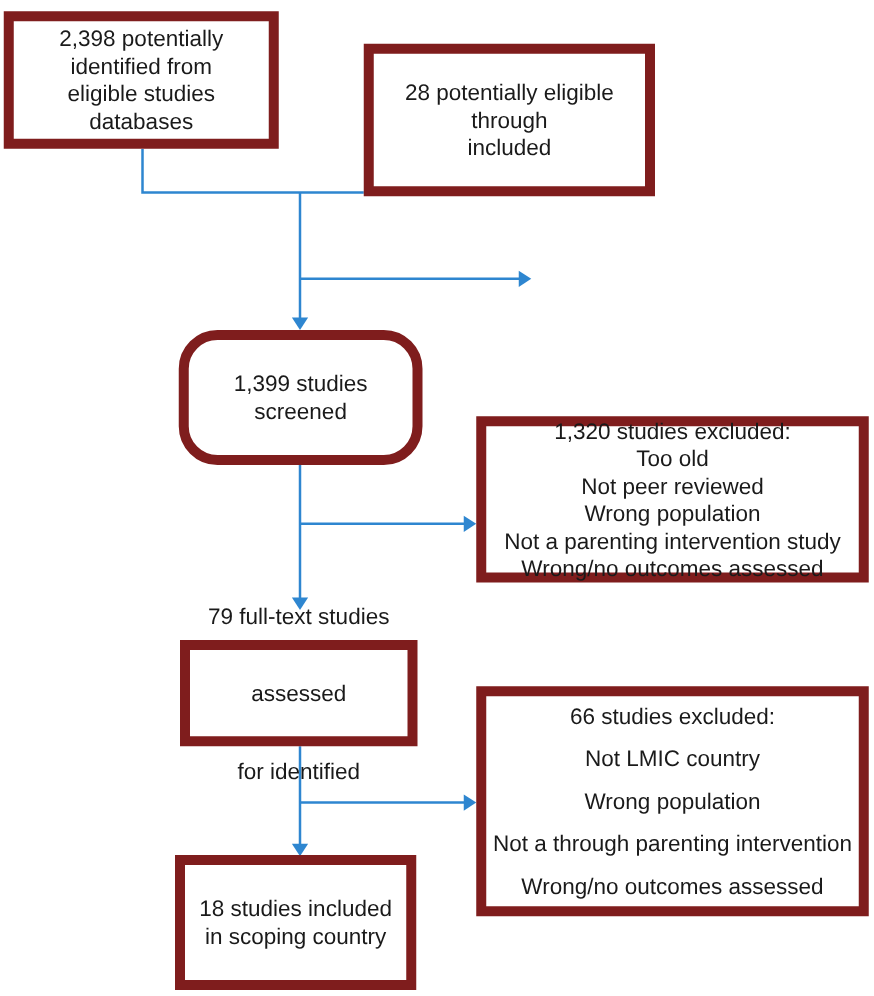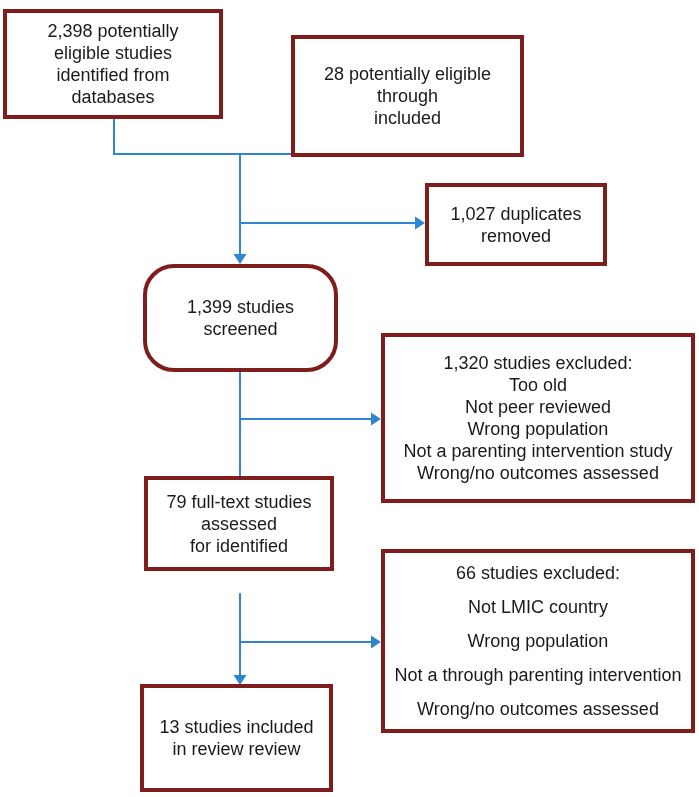--- a/index.html
+++ b/index.html
@@ -14,39 +14,39 @@
   }
   .connectors {
     position: absolute;
     left: 0; top: 0;
     width: 699px; height: 797px;
     pointer-events: none;
   }
   .flowbox {
     position: absolute;
     box-sizing: border-box;
-    border: 4px solid #7f1d1d;
+    border: 8px solid #7f1d1d;
     background: #ffffff;
     display: flex;
     flex-direction: column;
     align-items: center;
     justify-content: center;
     text-align: right;
     font-size: 18px;
     line-height: 22px;
     padding: 2px 4px;
   }
   .flowbox .line { white-space: nowrap; }
   
   #box-databases      { left:   3px; top:   9px; width: 220px; height: 110px; }
   #box-other-sources  { left: 291px; top:   3px; width: 233px; height: 122px; margin-top: 32px; }
   #box-duplicates     { left: 425px; top: 183px; width: 182px; height:  83px; }
   #box-screened       { left: 143px; top: 264px; width: 195px; height: 108px; border-radius: 31px; }
-  #box-excluded-1     { left: 381px; top: 333px; width: 314px; height: 170px; }
-  #box-fulltext       { left: 144px; top: 476px; width: 190px; height: 95px; }
+  #box-excluded-1     { left: 381px; top: 333px; width: 314px; height: 133px; }
+  #box-fulltext       { left: 144px; top: 512px; width: 190px; height: 85px; gap: 40px; }
   #box-excluded-2     { left: 381px; top: 549px; width: 314px; height: 184px; gap: 12px; }
   #box-included       { left: 140px; top: 684px; width: 193px; height: 108px; }
 </style>
 </head>
 <body>
 
 <div class="canvas">
 
   <svg class="connectors" viewBox="0 0 699 797" xmlns="http://www.w3.org/2000/svg">
     <g stroke="#2E86D0" stroke-width="2" fill="none">
@@ -63,35 +63,31 @@
       <polygon points="415,216.5 415,229.5 425,223"></polygon>
       <polygon points="233.5,478 246.5,478 240,488"></polygon>
       <polygon points="371,412.5 371,425.5 381,419"></polygon>
       <polygon points="233.5,675 246.5,675 240,685"></polygon>
       <polygon points="371,635.5 371,648.5 381,642"></polygon>
     </g>
   </svg>
 
   <div class="flowbox" id="box-databases">
     <div class="line">2,398 potentially</div>
+    <div class="line">identified from</div>
     <div class="line">eligible studies</div>
-    <div class="line">identified from</div>
     <div class="line">databases</div>
   </div>
 
   <div class="flowbox" id="box-other-sources">
     <div class="line">28 potentially eligible</div>
     <div class="line">through</div>
     <div class="line">included</div>
   </div>
 
-  <div class="flowbox" id="box-duplicates">
-    <div class="line">1,027 duplicates</div>
-    <div class="line">removed</div>
-  </div>
 
   <div class="flowbox" id="box-screened">
     <div class="line">1,399 studies</div>
     <div class="line">screened</div>
   </div>
 
   <div class="flowbox" id="box-excluded-1">
     <div class="line">1,320 studies excluded:</div>
     <div class="line">Too old</div>
     <div class="line">Not peer reviewed</div>
@@ -108,17 +104,17 @@
 
   <div class="flowbox" id="box-excluded-2">
     <div class="line">66 studies excluded:</div>
     <div class="line">Not LMIC country</div>
     <div class="line">Wrong population</div>
     <div class="line">Not a through parenting intervention</div>
     <div class="line">Wrong/no outcomes assessed</div>
   </div>
 
   <div class="flowbox" id="box-included">
-    <div class="line">13 studies included</div>
-    <div class="line">in review review</div>
+    <div class="line">18 studies included</div>
+    <div class="line">in scoping country</div>
   </div>
 
 </div>
 
 </body></html>

